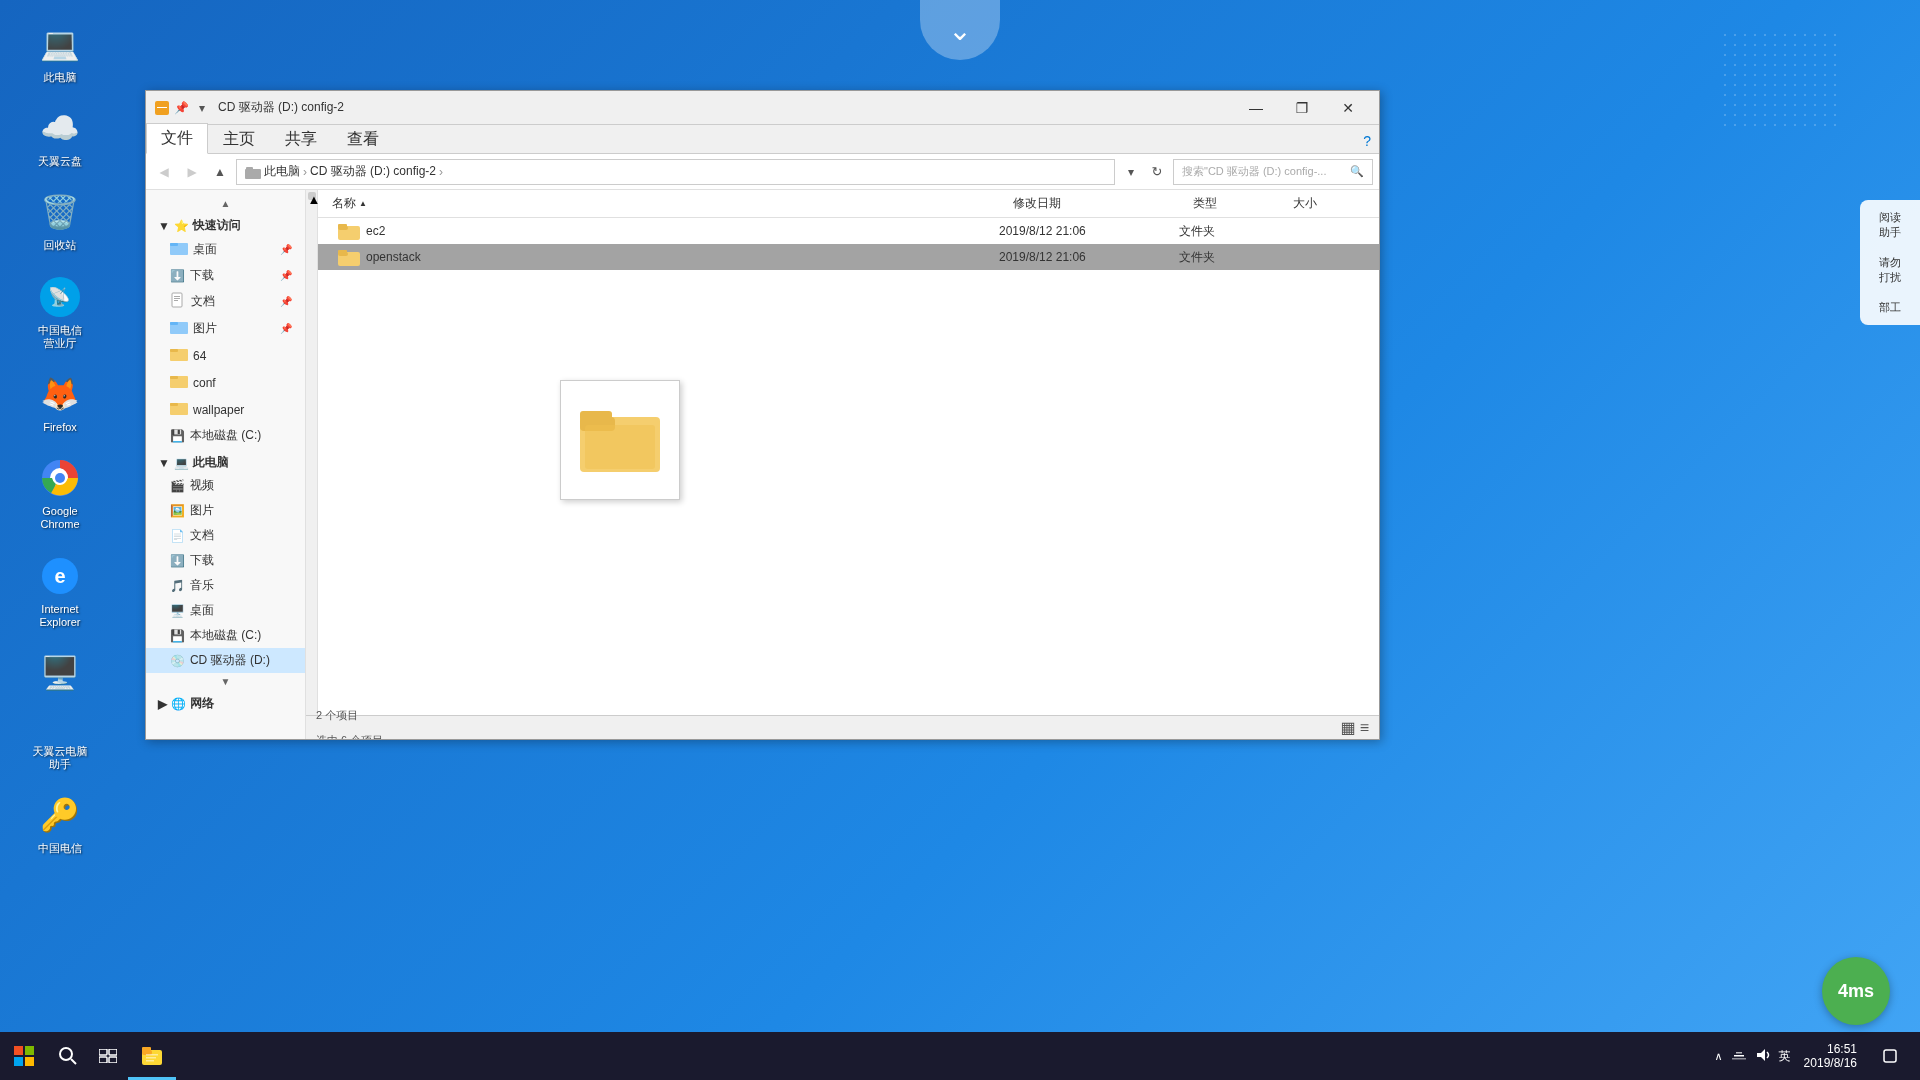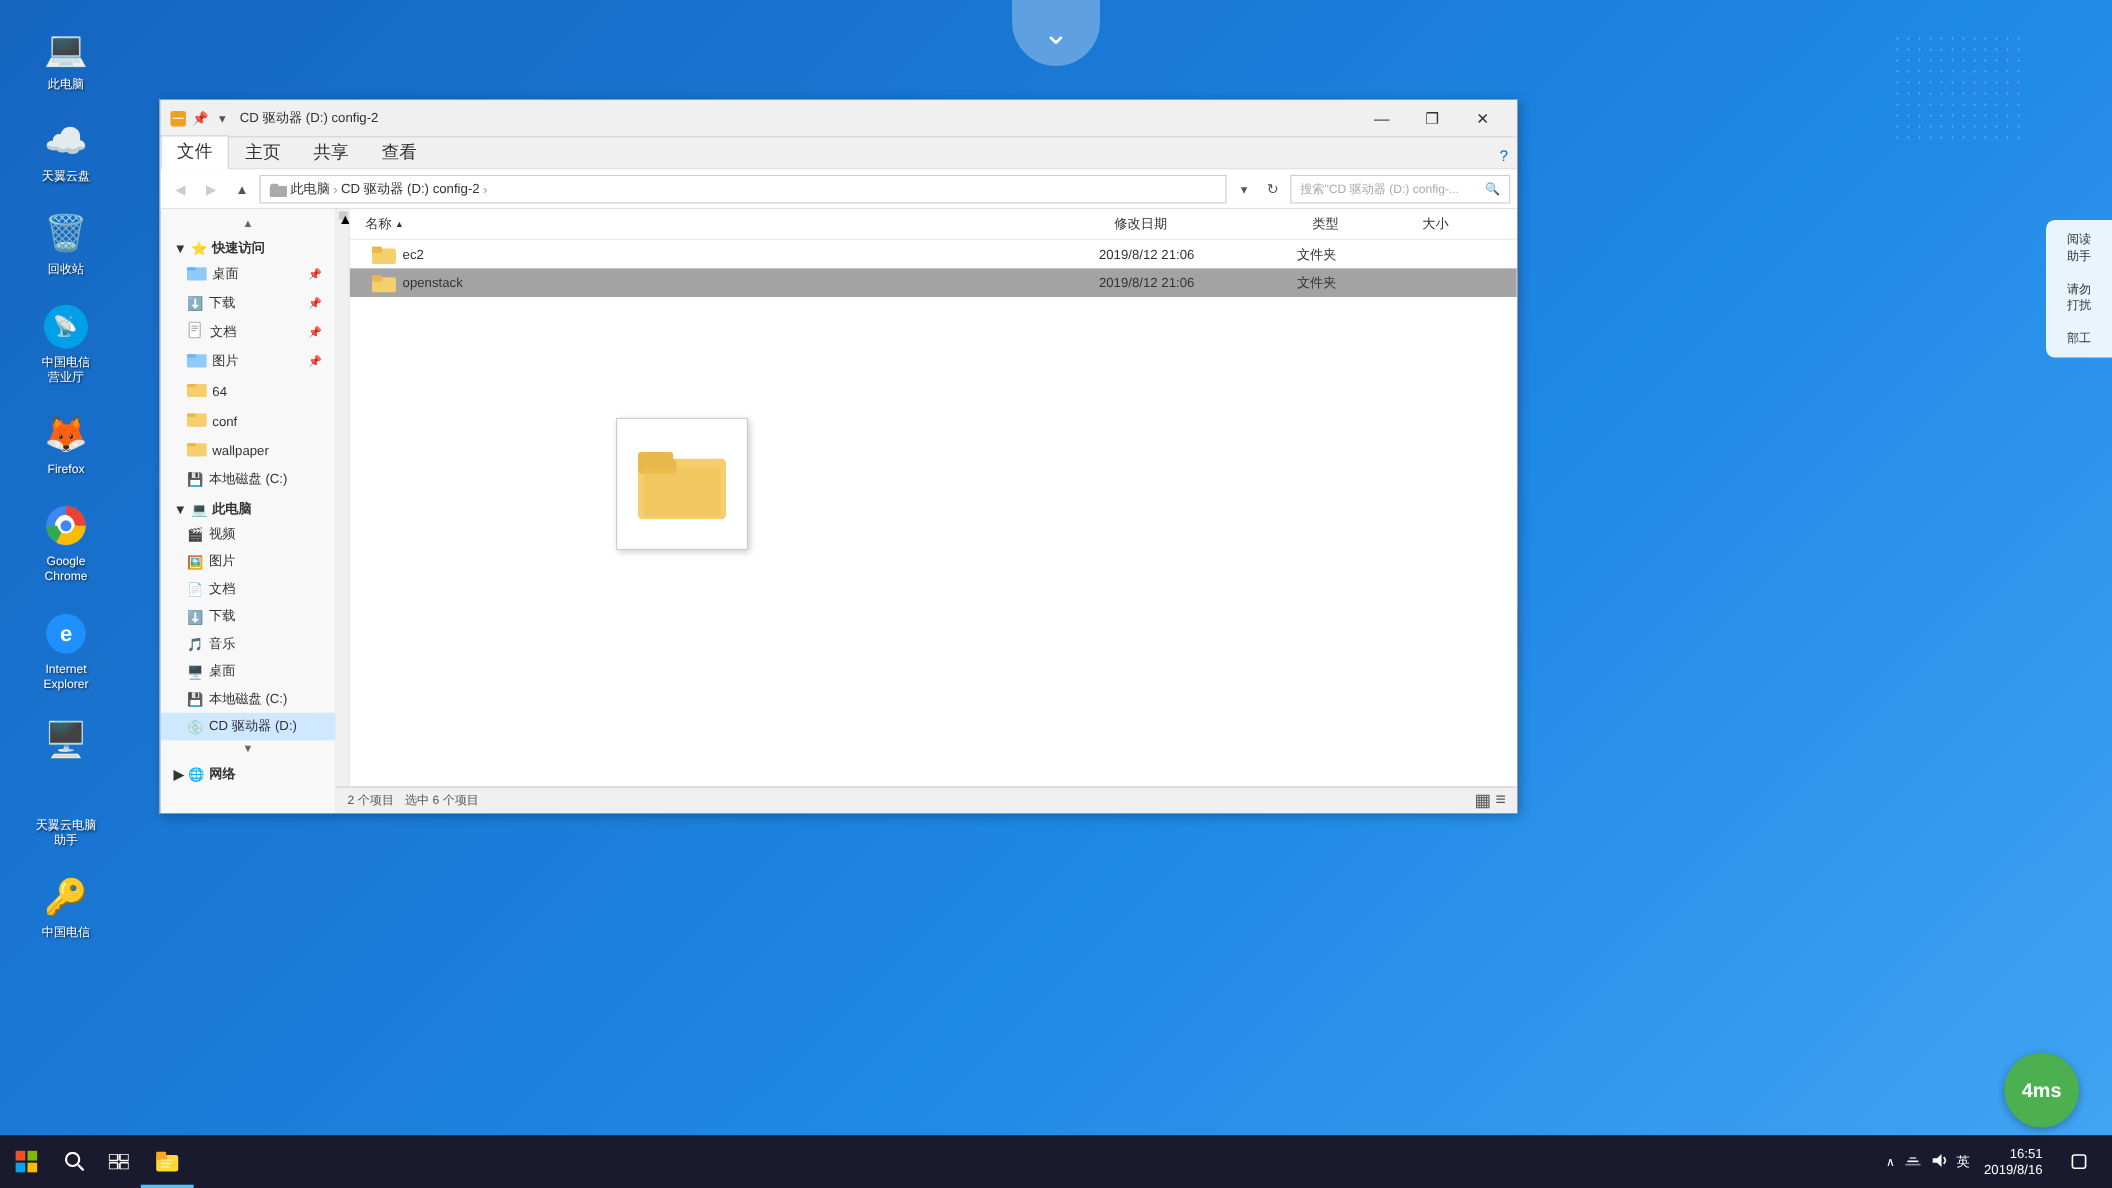--- a/index.html
+++ b/index.html
@@ -868,21 +868,21 @@
                 </div>
                 <div>2019/8/12 21:06</div>
                 <div>文件夹</div>
                 <div></div>
               </div>
             </div>
           </div>
         </div>
 
         <div class="status-bar">
-          <div style="display:flex;gap:10px;">
+          <div style="display:flex;gap:10px;flex-direction:column;">
             <span>2 个项目</span>
             <span>选中 6 个项目</span>
           </div>
           <div class="status-bar-right">
             <span style="cursor:pointer;font-size:16px;">▦</span>
             <span style="cursor:pointer;font-size:16px;">≡</span>
           </div>
         </div>
       </div>
     </div>

